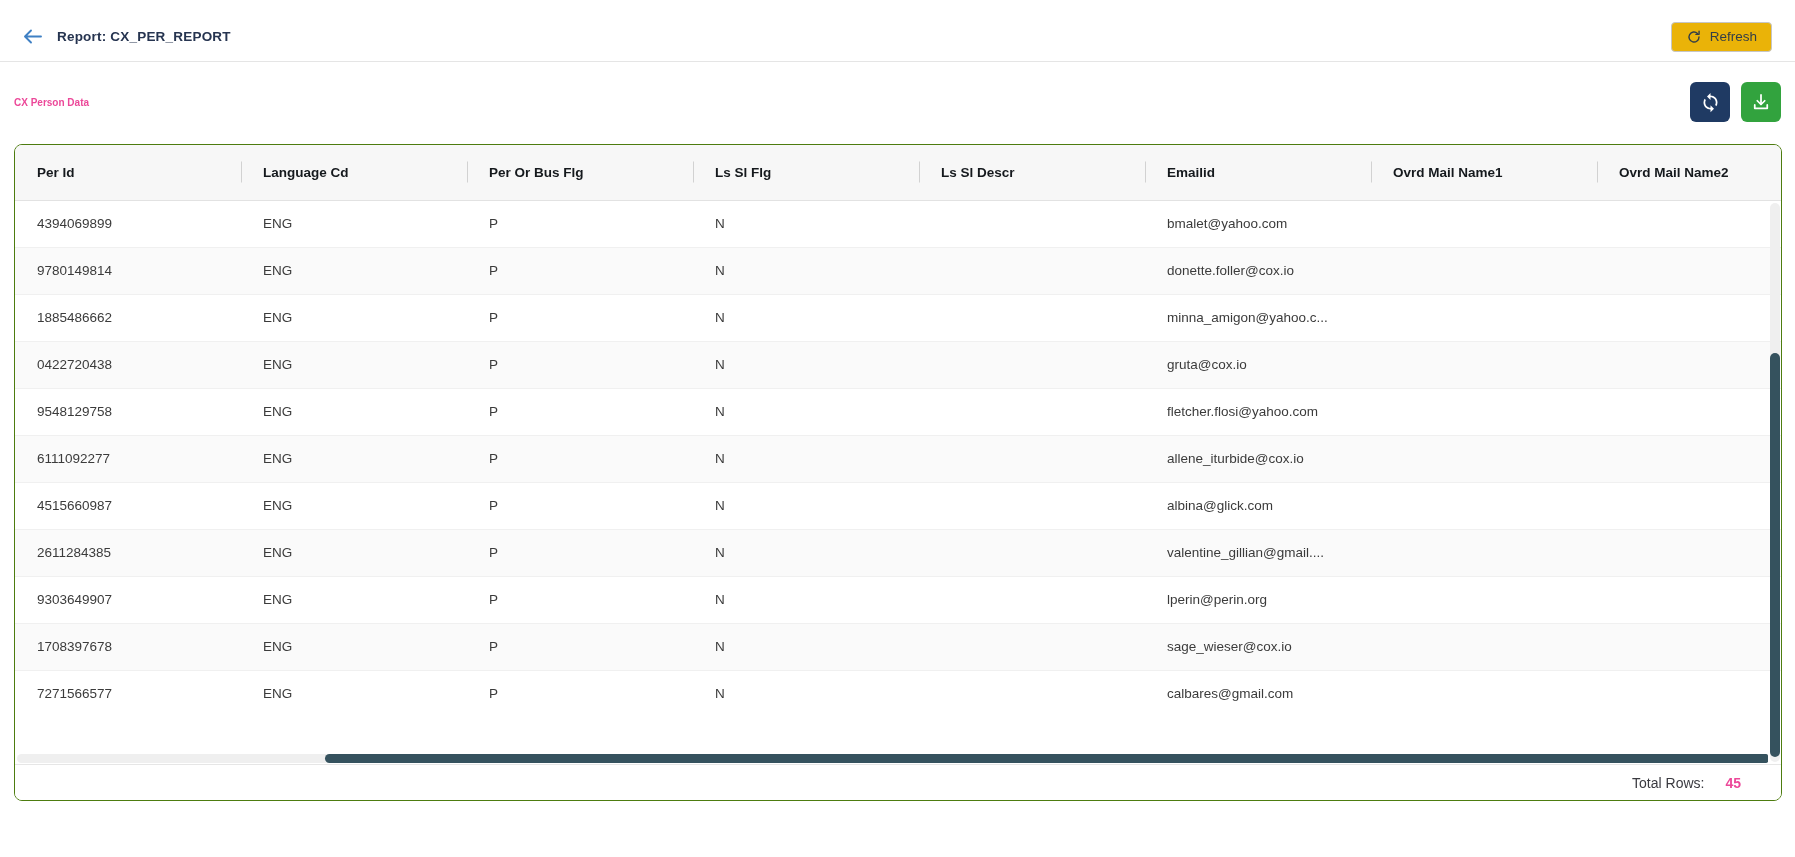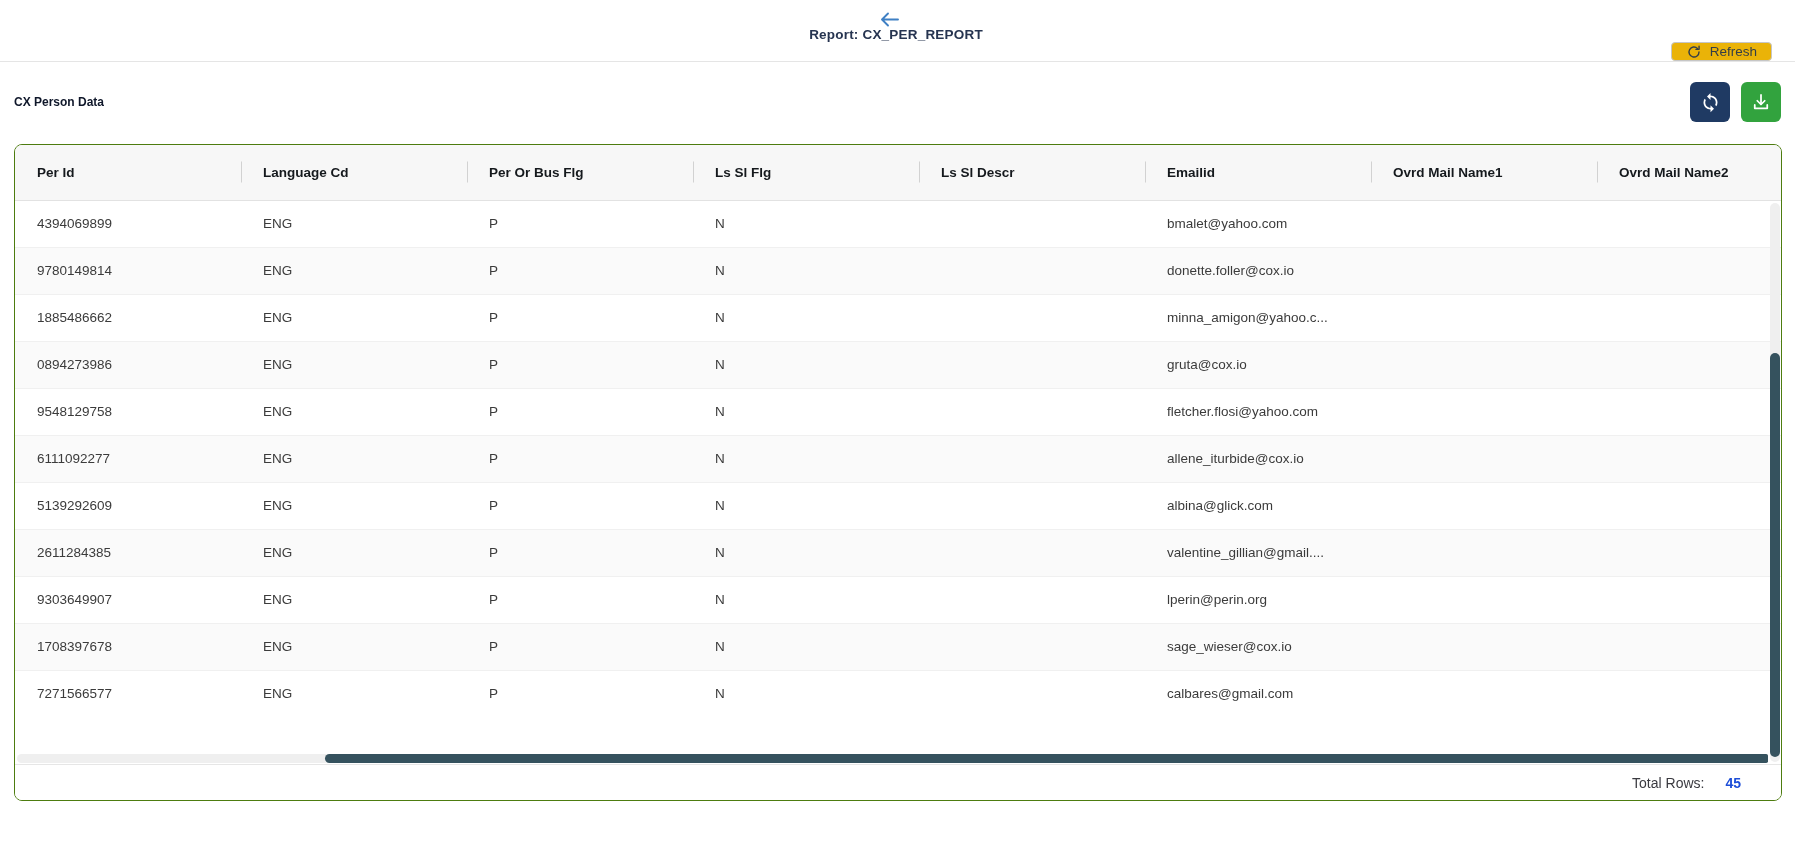--- a/index.html
+++ b/index.html
@@ -11,21 +11,20 @@
     overflow: hidden;
   }
 
   
   .topbar {
     height: 62px;
     display: flex; align-items: center;
     padding: 12px 23px 0 20px;
     border-bottom: 1px solid #e5e5e5;
     background: #fff;
-    flex-direction: column;
   }
   .back-btn {
     display: flex; align-items: center; justify-content: center;
     width: 24px; height: 24px; margin-right: 13px;
     background: none; border: none; padding: 0; cursor: pointer;
   }
   .page-title {
     font-size: 13.5px; font-weight: 700; color: #263450; letter-spacing: .2px;
   }
   .refresh-btn {
@@ -35,21 +34,21 @@
     background: #eab308; border: 1px solid #c6c6c6; border-radius: 4px;
     font-family: inherit; font-size: 13.5px; color: #333e48;
     cursor: pointer;
   }
 
   
   .section-row {
     display: flex; align-items: center;
     margin: 20px 14px 0 14px; height: 40px;
   }
-  .section-title { font-size: 12px; font-weight: 700; color: #0f172a; }
+  .section-title { font-size: 10px; font-weight: 700; color: #ec4899; }
   .icon-btns { margin-left: auto; display: flex; gap: 11px; }
   .icon-btn {
     width: 40px; height: 40px;
     border: none; border-radius: 6px;
     display: flex; align-items: center; justify-content: center;
     cursor: pointer; padding: 0;
   }
   .icon-btn.navy  { background: #1f3a63; }
   .icon-btn.green { background: #32a33e; }
 
@@ -101,21 +100,21 @@
     height: 9px; background: #35525e; border-radius: 5px 2px 2px 5px;
   }
 
   .table-footer {
     height: 36px; background: #fff;
     border-top: 1px solid #e6e6e6;
     display: flex; align-items: center; justify-content: flex-end;
     padding-right: 40px; gap: 21px;
     font-size: 14px; color: #3a3a40;
   }
-  .table-footer b { color: #1d4ed8; }
+  .table-footer b { color: #ec4899; }
 </style>
 </head>
 <body>
 
 <div class="topbar">
   <button class="back-btn">
     <span style="display:flex;">
       <svg width="19" height="15" viewBox="0 0 19 15" fill="none">
         <path d="M8 1.5 L2 7.5 L8 13.5 M2.4 7.5 H18" stroke="#3f80c4" stroke-width="1.9" stroke-linecap="round" stroke-linejoin="round"></path>
       </svg>
@@ -206,21 +205,21 @@
             <td>1885486662</td>
             <td>ENG</td>
             <td>P</td>
             <td>N</td>
             <td></td>
             <td>minna_amigon@yahoo.c...</td>
             <td></td>
             <td></td>
           </tr>
           <tr>
-            <td>0894273986</td>
+            <td>0422720438</td>
             <td>ENG</td>
             <td>P</td>
             <td>N</td>
             <td></td>
             <td>gruta@cox.io</td>
             <td></td>
             <td></td>
           </tr>
           <tr>
             <td>9548129758</td>
@@ -236,21 +235,21 @@
             <td>6111092277</td>
             <td>ENG</td>
             <td>P</td>
             <td>N</td>
             <td></td>
             <td>allene_iturbide@cox.io</td>
             <td></td>
             <td></td>
           </tr>
           <tr>
-            <td>5139292609</td>
+            <td>4515660987</td>
             <td>ENG</td>
             <td>P</td>
             <td>N</td>
             <td></td>
             <td>albina@glick.com</td>
             <td></td>
             <td></td>
           </tr>
           <tr>
             <td>2611284385</td>

